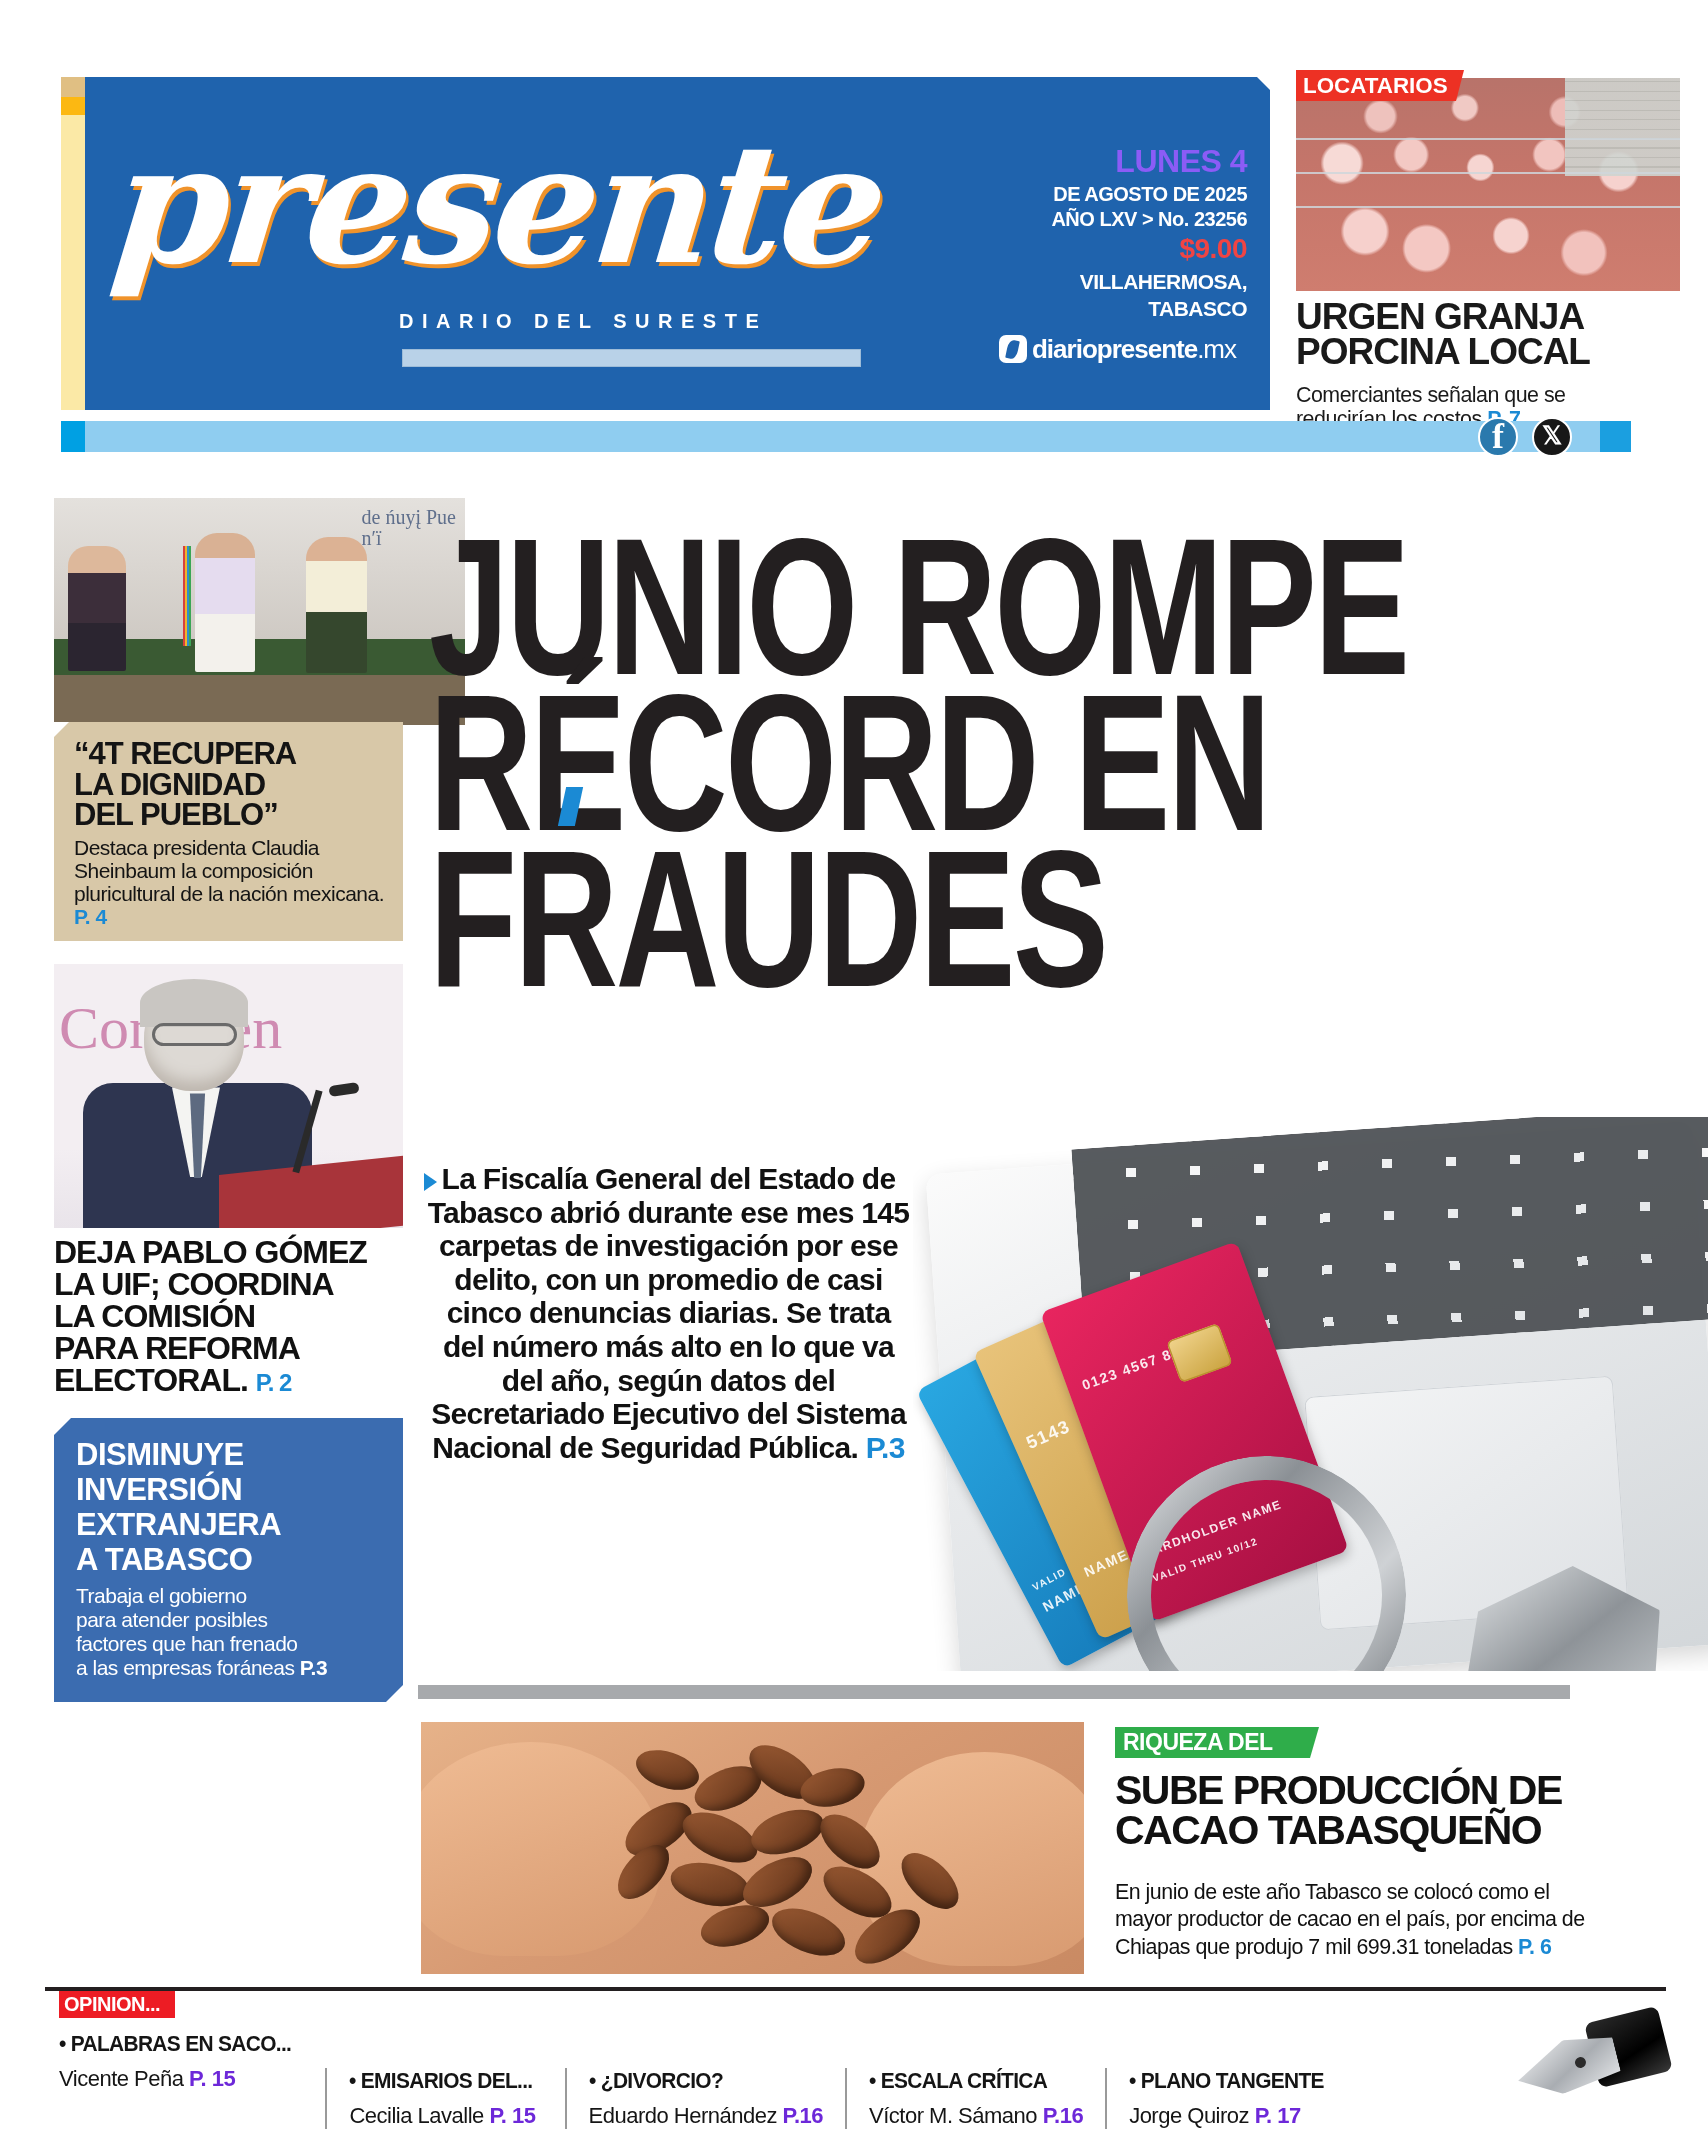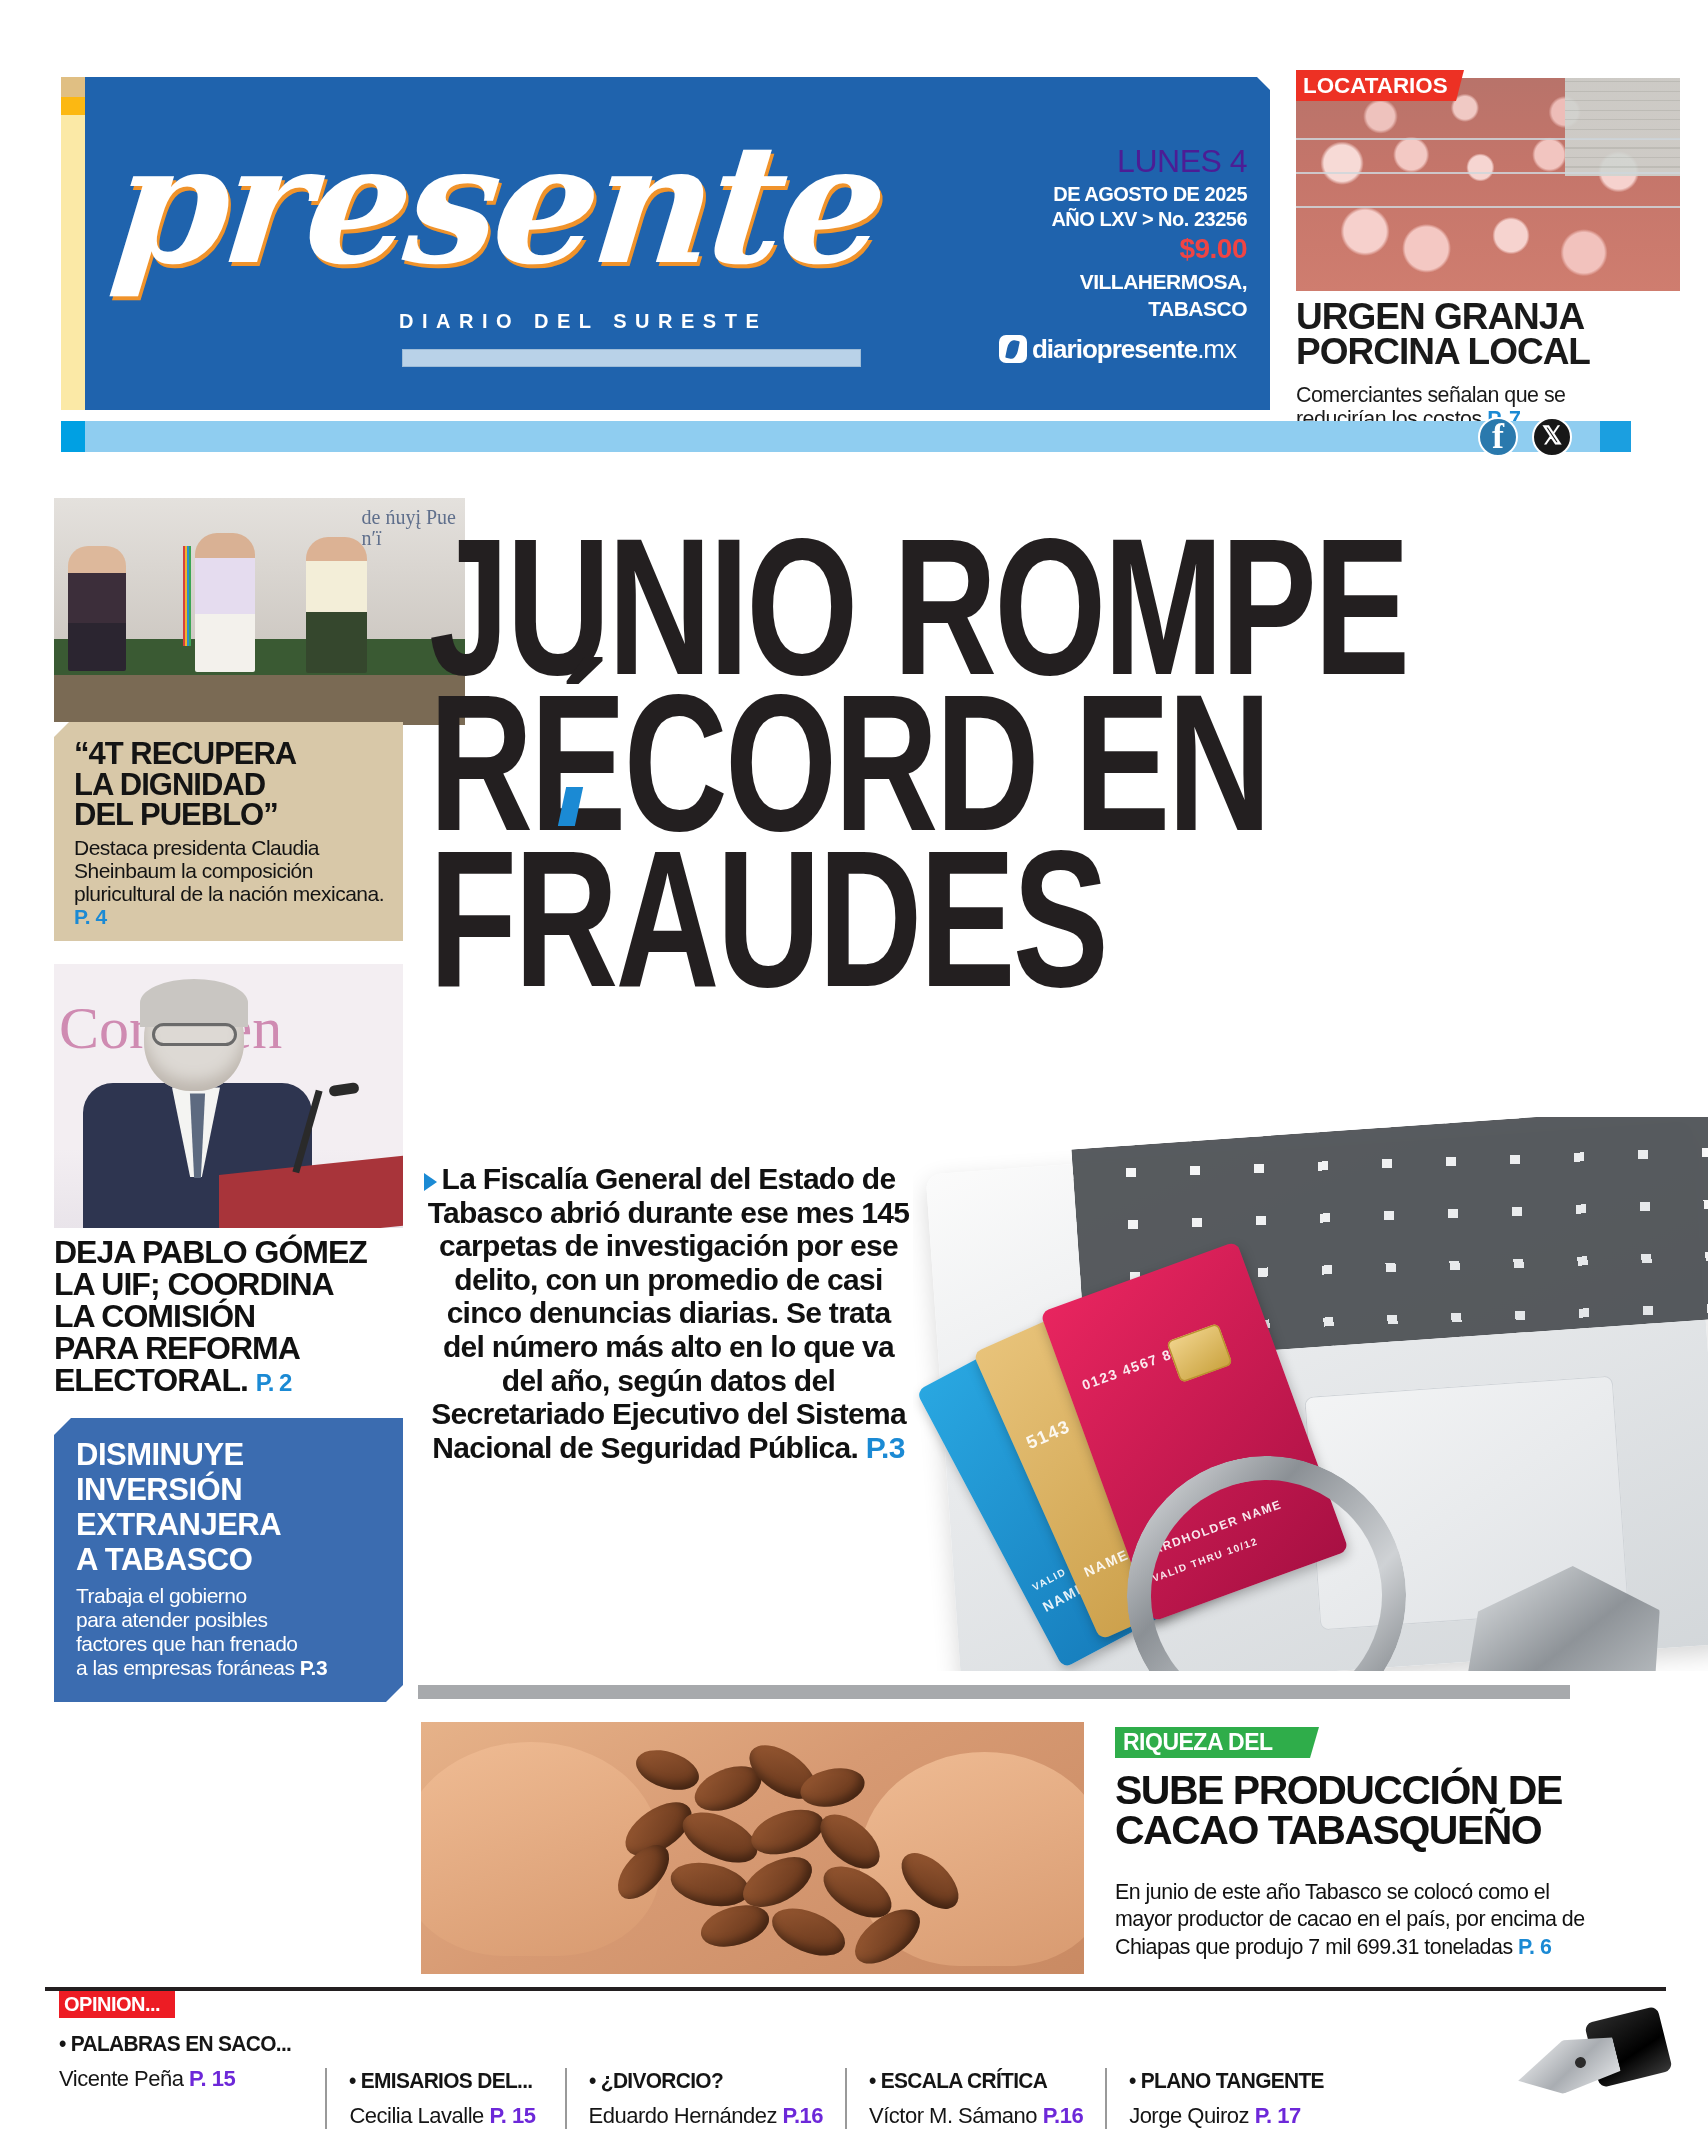--- a/index.html
+++ b/index.html
@@ -36,21 +36,21 @@
   }
   .logo-sub {
     position:absolute; left:399px; top:310px;
     color:#fff; font-size:20px; font-weight:bold; letter-spacing:8.5px;
     font-family:"Liberation Sans", sans-serif;
   }
   .logo-bar { position:absolute; left:402px; top:349px; width:459px; height:18px;
               background:#b9d2e8; border:0.5px solid #9dbcd8; }
 
   .mh-date-block { position:absolute; left:988px; top:145px; width:259px; text-align:right; color:#fff; }
-  .mh-d1 { font-size:32px; font-weight:normal; color:#4c1d95; letter-spacing:-0.5px; line-height:1.05; }
+  .mh-d1 { font-size:32px; font-weight:bold; color:#8b5cf6; letter-spacing:-0.5px; line-height:1.05; }
   .mh-d2 { font-size:20px; font-weight:bold; letter-spacing:-0.5px; line-height:1.25; margin-top:3px; }
   .mh-d3 { font-size:20px; font-weight:bold; letter-spacing:-0.5px; line-height:1.25; }
   .mh-d4 { font-size:28px; font-weight:bold; color:#ef4444; letter-spacing:-0.5px; line-height:1.12; margin-top:1px;}
   .mh-d5 { font-size:21px; font-weight:bold; letter-spacing:-0.5px; line-height:1.3; margin-top:4px;}
   .mh-web { display:flex; justify-content:center; align-items:center; margin-top:11px; gap:5px;}
   .mh-web-mark { width:28px; height:28px; background:#fff; border-radius:7px; position:relative; }
   .mh-web-mark::after{ content:""; position:absolute; left:8.5px; top:4.5px; width:11px;height:19px;
       background:#1f63ad; border-radius:50% 8% 50% 8%; transform:rotate(12deg);}
   .mh-web-txt { font-size:26px; font-weight:bold; color:#fff; letter-spacing:-1px; }
   .mh-web-txt .mx { font-weight:normal; }

